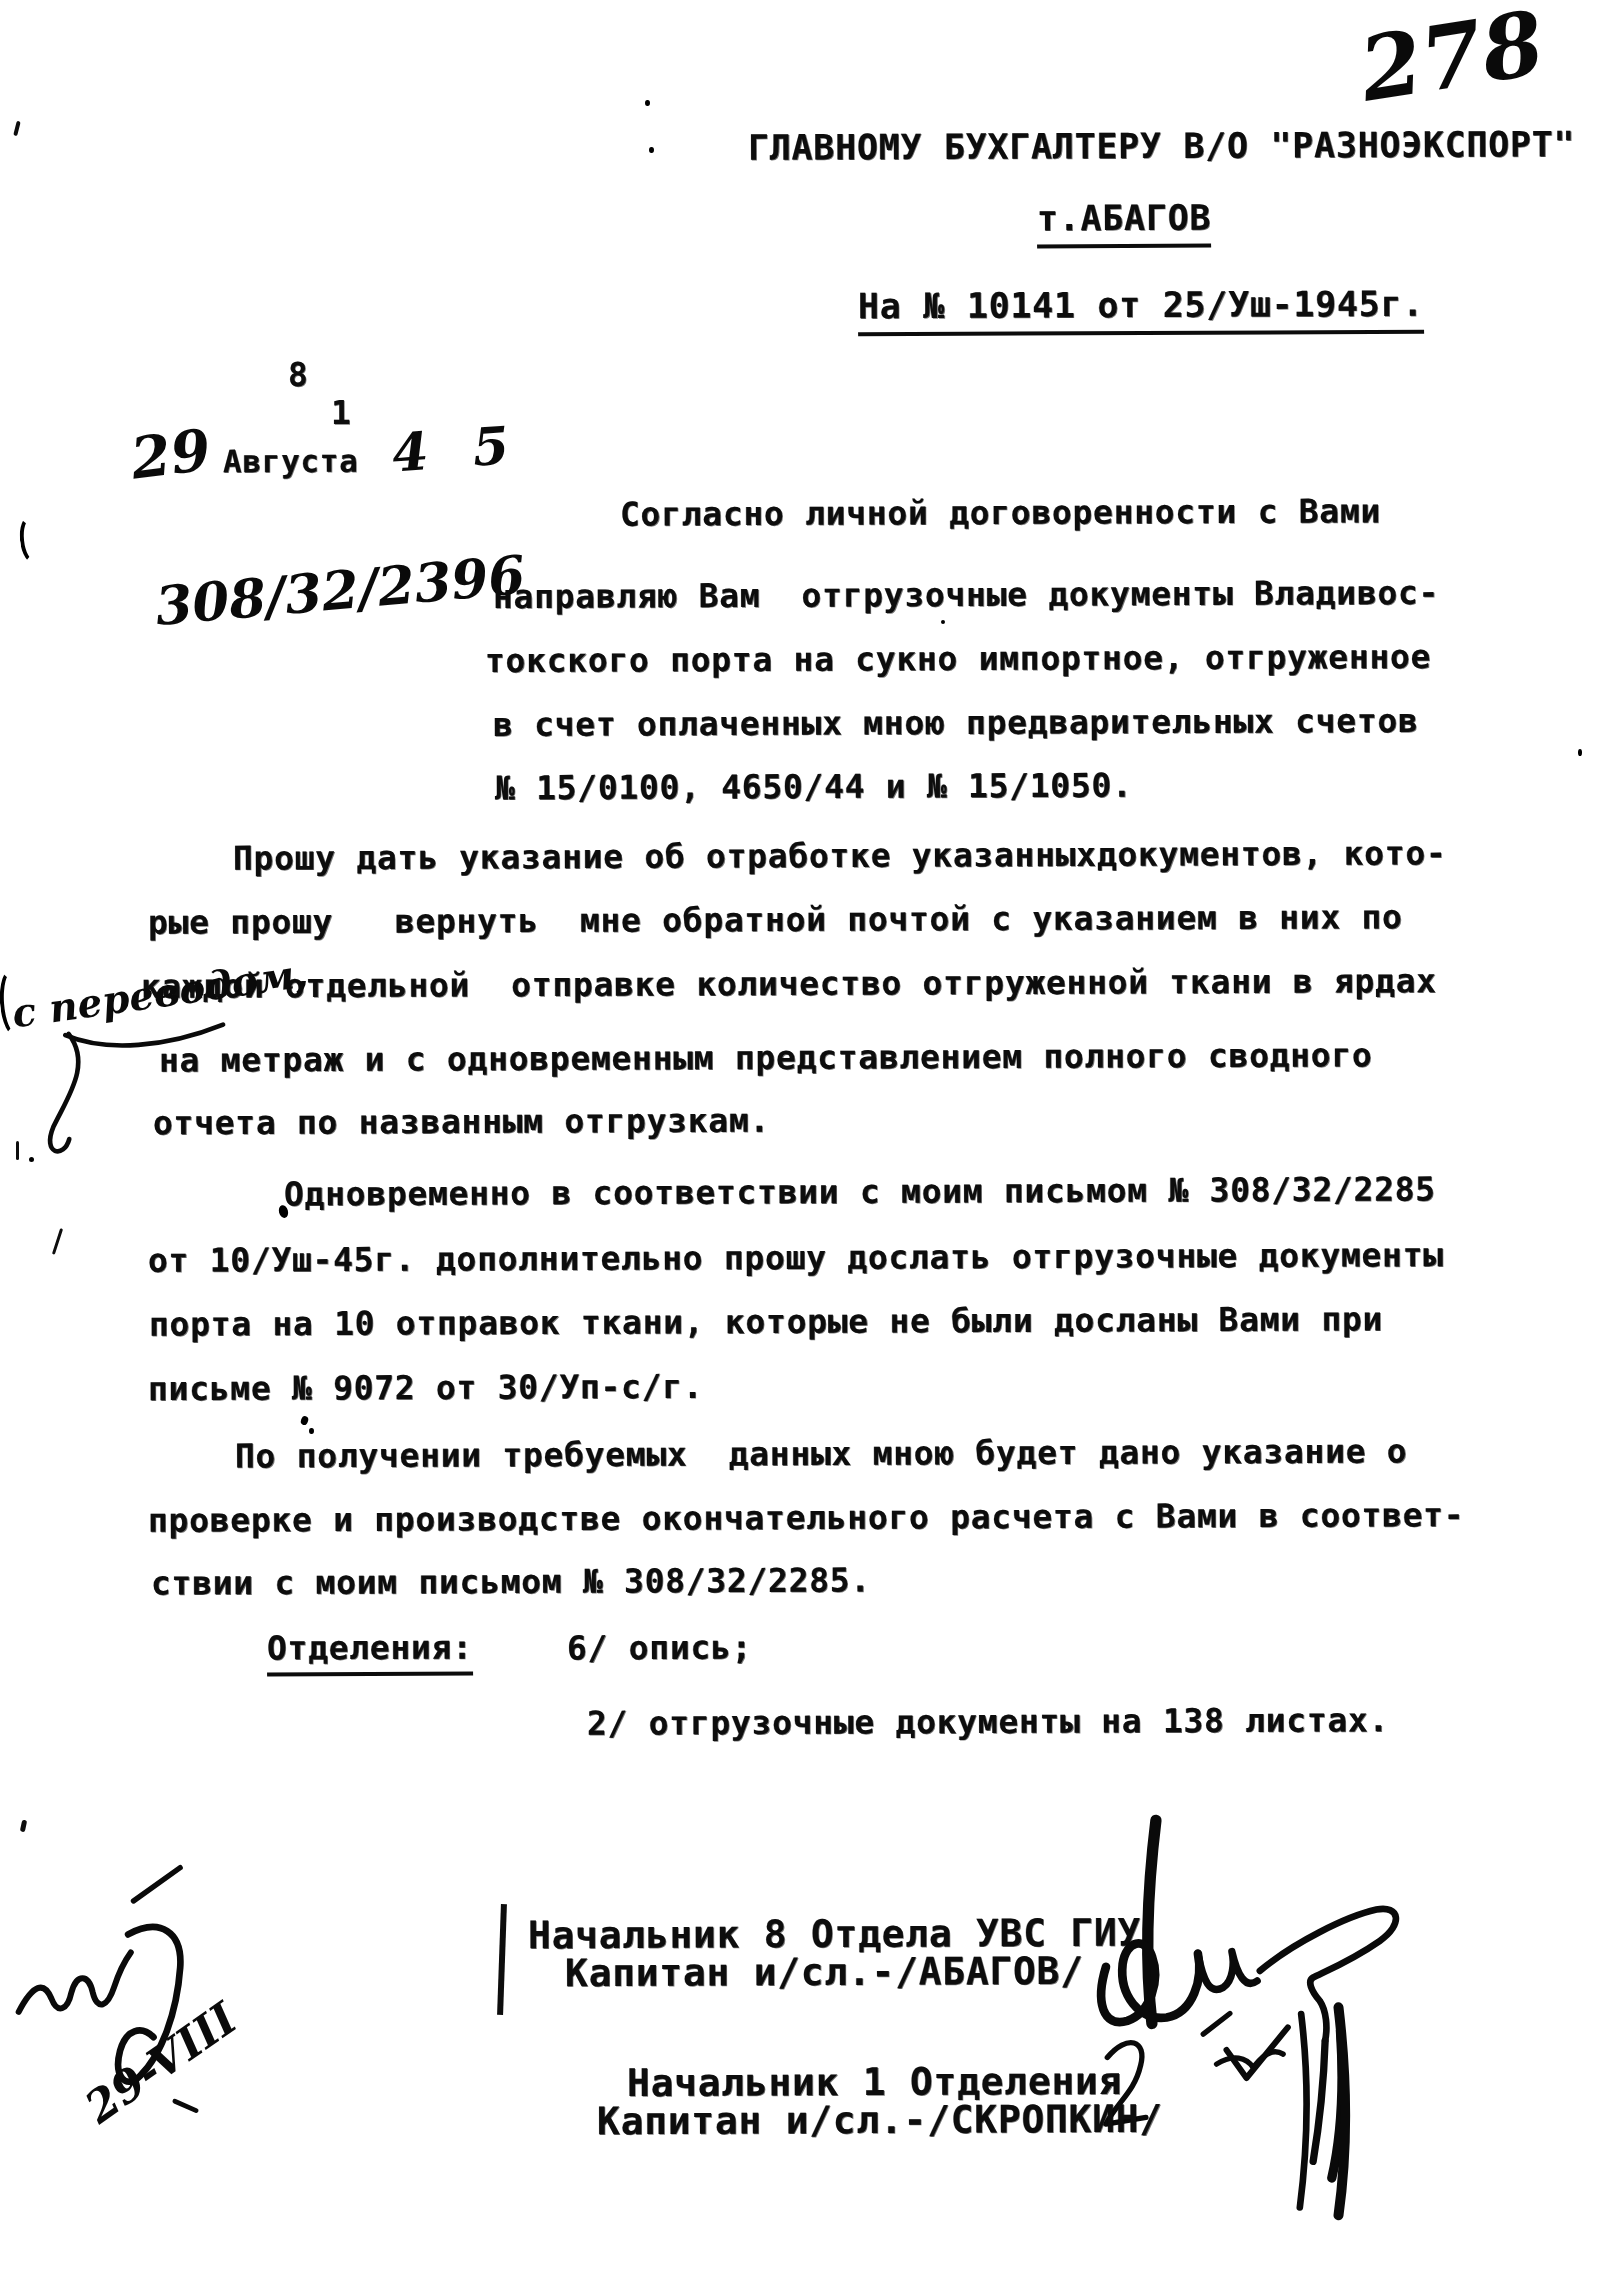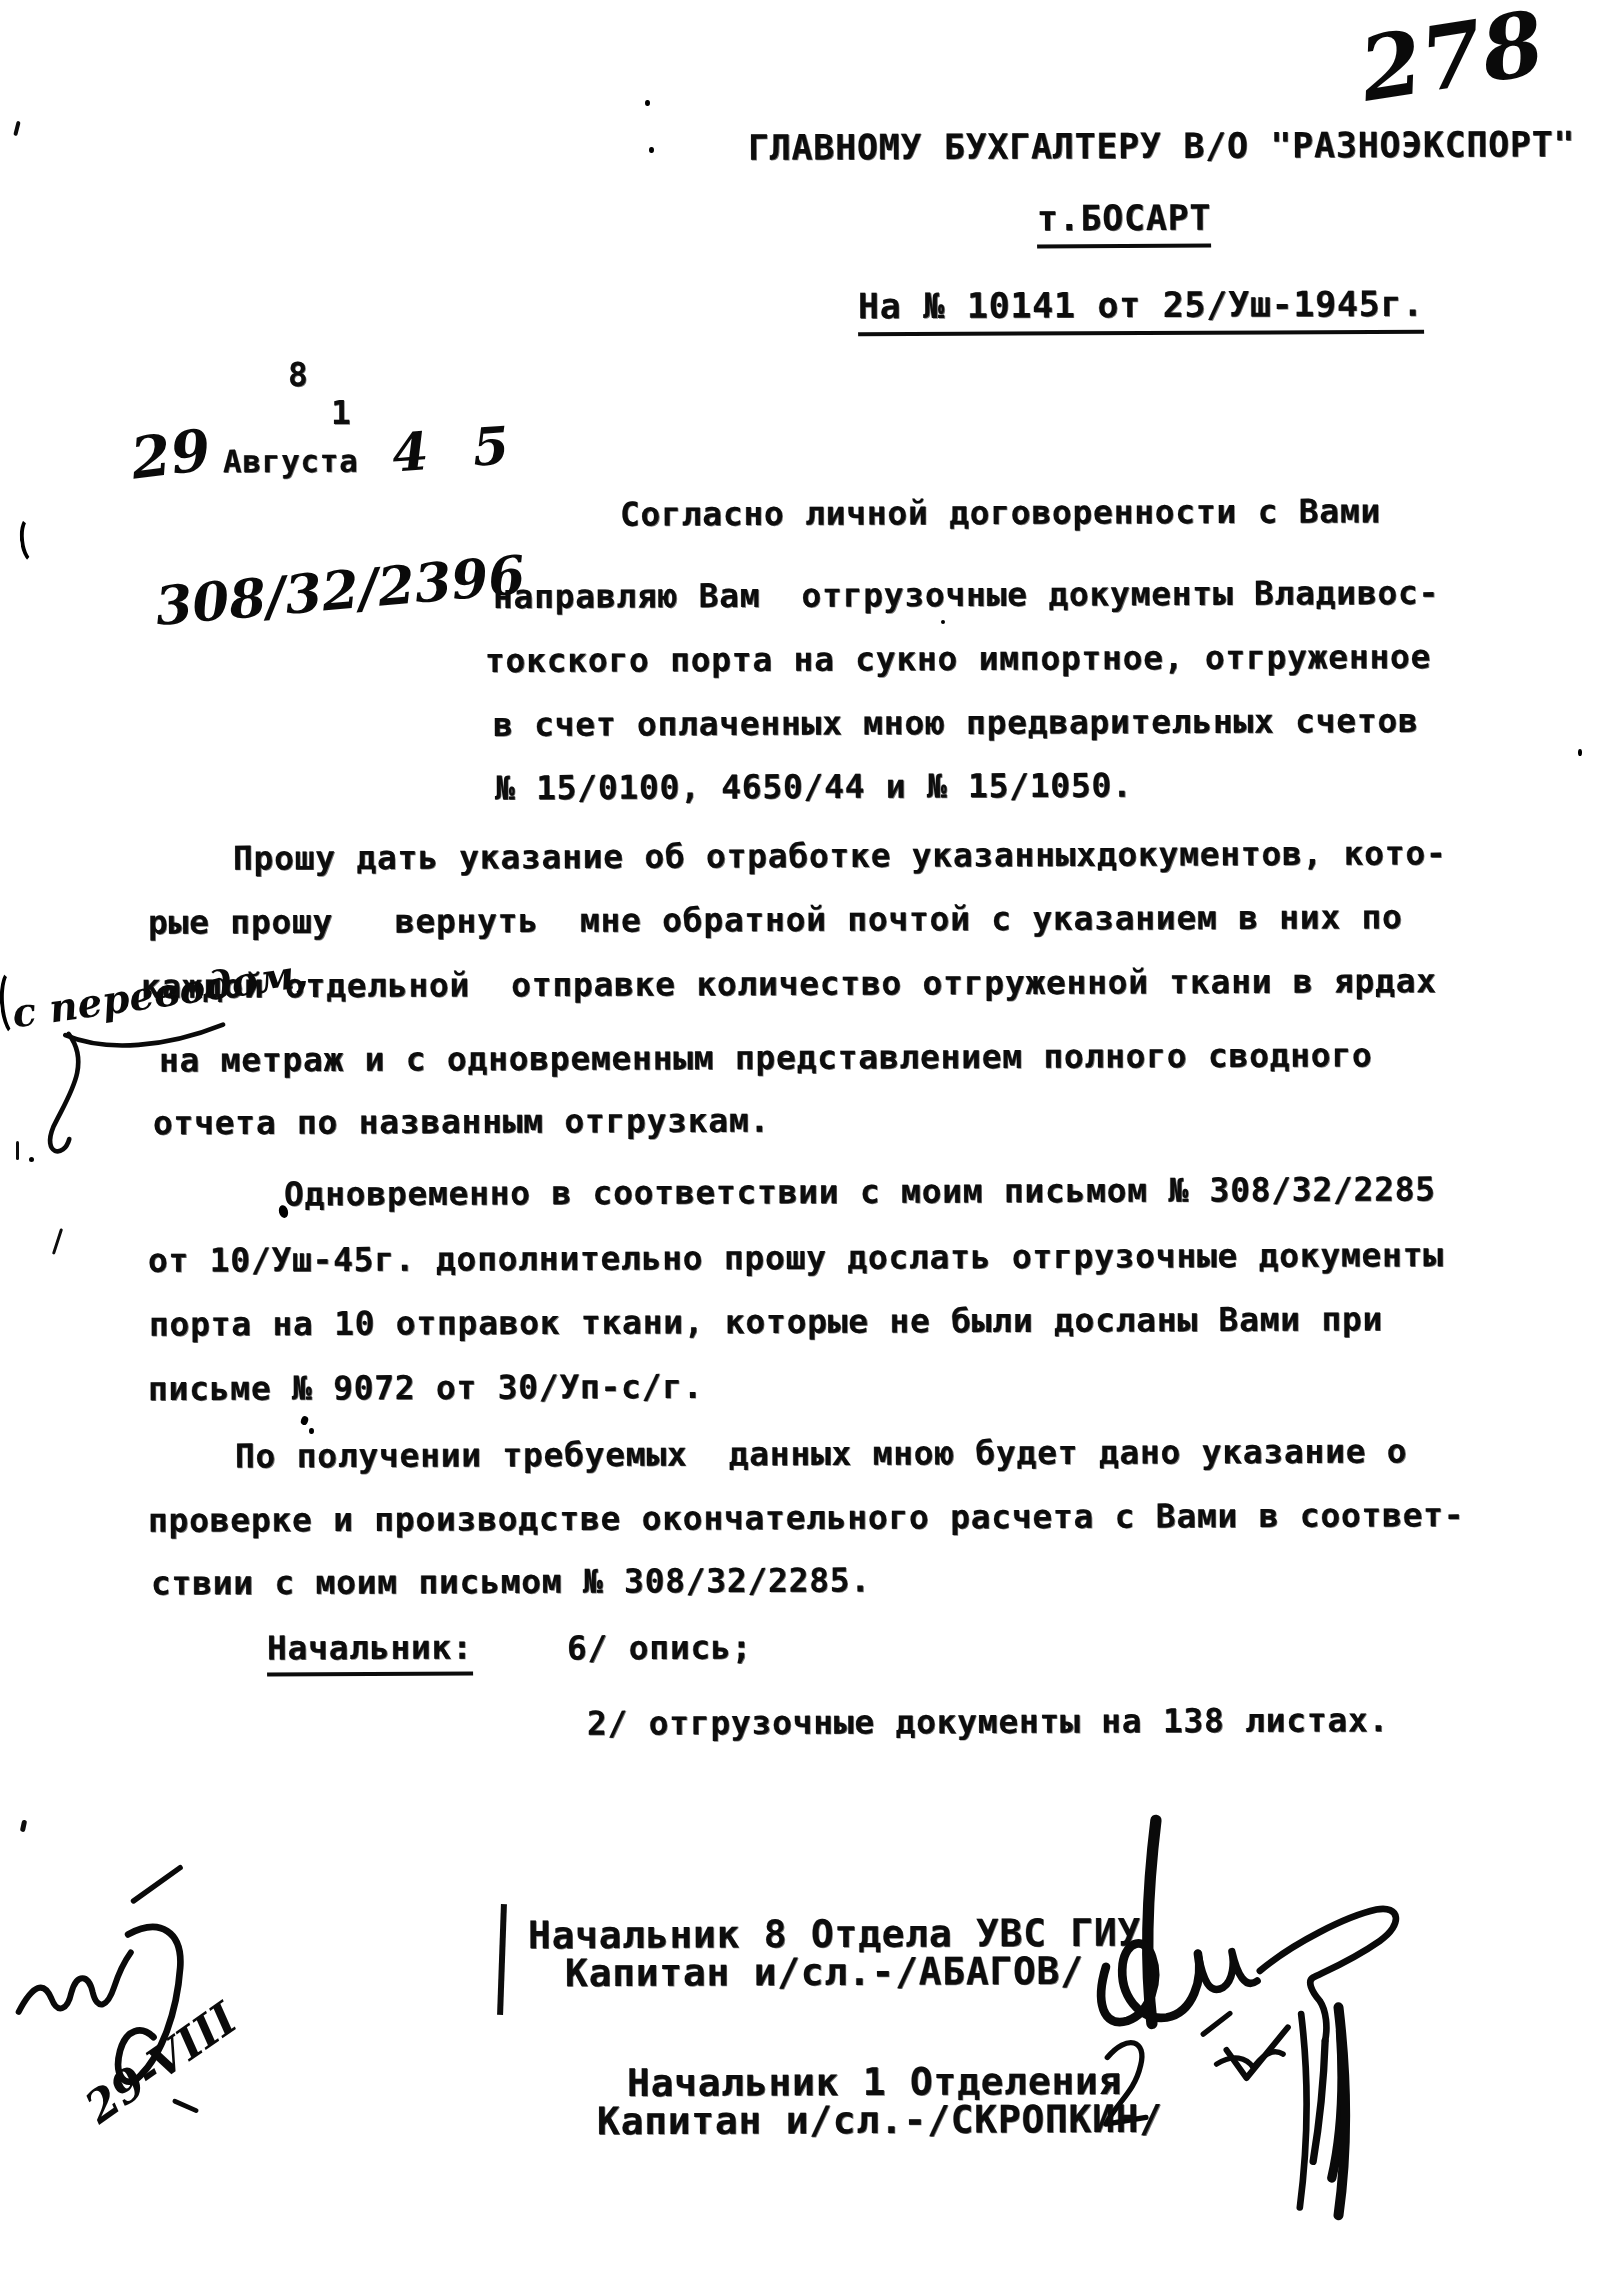--- a/index.html
+++ b/index.html
@@ -27,21 +27,21 @@
   svg.scrawl path{fill:none;stroke:#0a0a0a;stroke-linecap:round;stroke-linejoin:round;}
 </style>
 </head>
 <body>
 
 <div class="page">
 
   <div class="hw" style="left:1360px;top:12px;font-size:88px;transform:rotate(-9deg);">278</div>
 
   <div class="tw hdr" style="left:748px;top:128px;">ГЛАВНОМУ БУХГАЛТЕРУ В/О "РАЗНОЭКСПОРТ"</div>
-  <div class="tw hdr ul" style="left:1037px;top:200px;">т.БОСАРТ</div>
+  <div class="tw hdr ul" style="left:1037px;top:200px;">т.АБАГОВ</div>
   <div class="tw hdr ul" style="left:858px;top:287px;">На № 10141 от 25/Уш-1945г.</div>
 
   <div class="tw" style="left:288px;top:357px;">8</div>
   <div class="tw" style="left:331px;top:395px;">1</div>
   <div class="hw" style="left:131px;top:425px;font-size:57px;transform:rotate(-7deg);">29</div>
   <div class="tw" style="left:223px;top:445px;font-size:31px;">Августа</div>
   <div class="hw" style="left:392px;top:423px;font-size:52px;letter-spacing:13.3px;transform:rotate(-4deg);">4 5</div>
   <div class="hw" style="left:155px;top:564px;font-size:53px;transform:rotate(-5deg);">308/32/2396</div>
 
   <div class="tw" style="left:620px;top:495px;">Согласно личной договоренности с Вами</div>
@@ -61,21 +61,21 @@
   <div class="tw" style="left:235px;top:1436px;">По получении требуемых  данных мною будет дано указание о</div>
   <div class="tw" style="left:148px;top:1500px;">проверке и производстве окончательного расчета с Вами в соответ-</div>
   <div class="tw" style="left:151px;top:1564px;">ствии с моим письмом № 308/32/2285.</div>
 
   <div class="hw" style="left:10.7px;top:974px;font-size:39px;transform:rotate(-8deg);">с переводом,</div>
   <svg class="scrawl" style="left:0;top:963px;" width="293" height="207" viewBox="0 0 440 310">
     <path d="M 335 92 C 250 126 160 134 98 108" stroke-width="7"></path>
     <path d="M 103 106 C 138 152 102 200 80 246 C 63 287 96 294 104 264" stroke-width="7"></path>
   </svg>
 
-  <div class="tw ul" style="left:267px;top:1630px;">Начальник:</div>
+  <div class="tw ul" style="left:267px;top:1630px;">Отделения:</div>
   <div class="tw" style="left:567px;top:1630px;">6/ опись;</div>
   <div class="tw" style="left:587px;top:1704px;">2/ отгрузочные документы на 138 листах.</div>
 
   <div class="bar" style="left:499px;top:1904px;width:6px;height:111px;transform:rotate(2deg);"></div>
   <div class="tw sig" style="left:528px;top:1914px;">Начальник 8 Отдела УВС ГИУ</div>
   <div class="tw sig" style="left:565px;top:1952px;">Капитан и/сл.-/АБАГОВ/</div>
 
   <svg class="scrawl" style="left:1066px;top:1800px;" width="413" height="427" viewBox="0 0 620 640">
     <path d="M 135 30 C 124 120 117 230 129 335" stroke-width="17"></path>
     <path d="M 60 250 C 44 302 55 342 92 331 C 127 319 142 270 129 234 C 119 204 90 210 85 246 C 80 292 110 332 151 326 C 191 319 206 268 198 230" stroke-width="13"></path>

